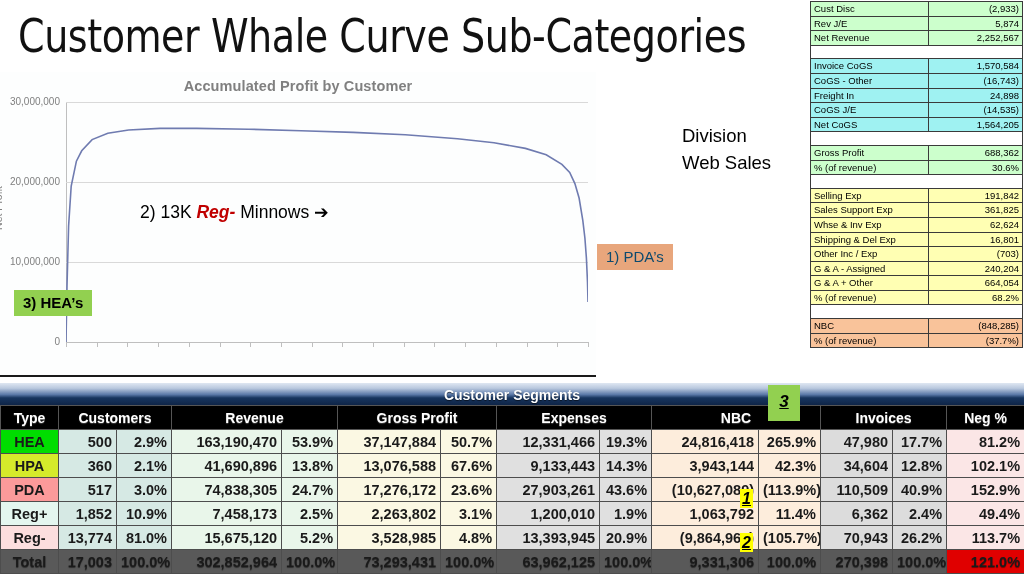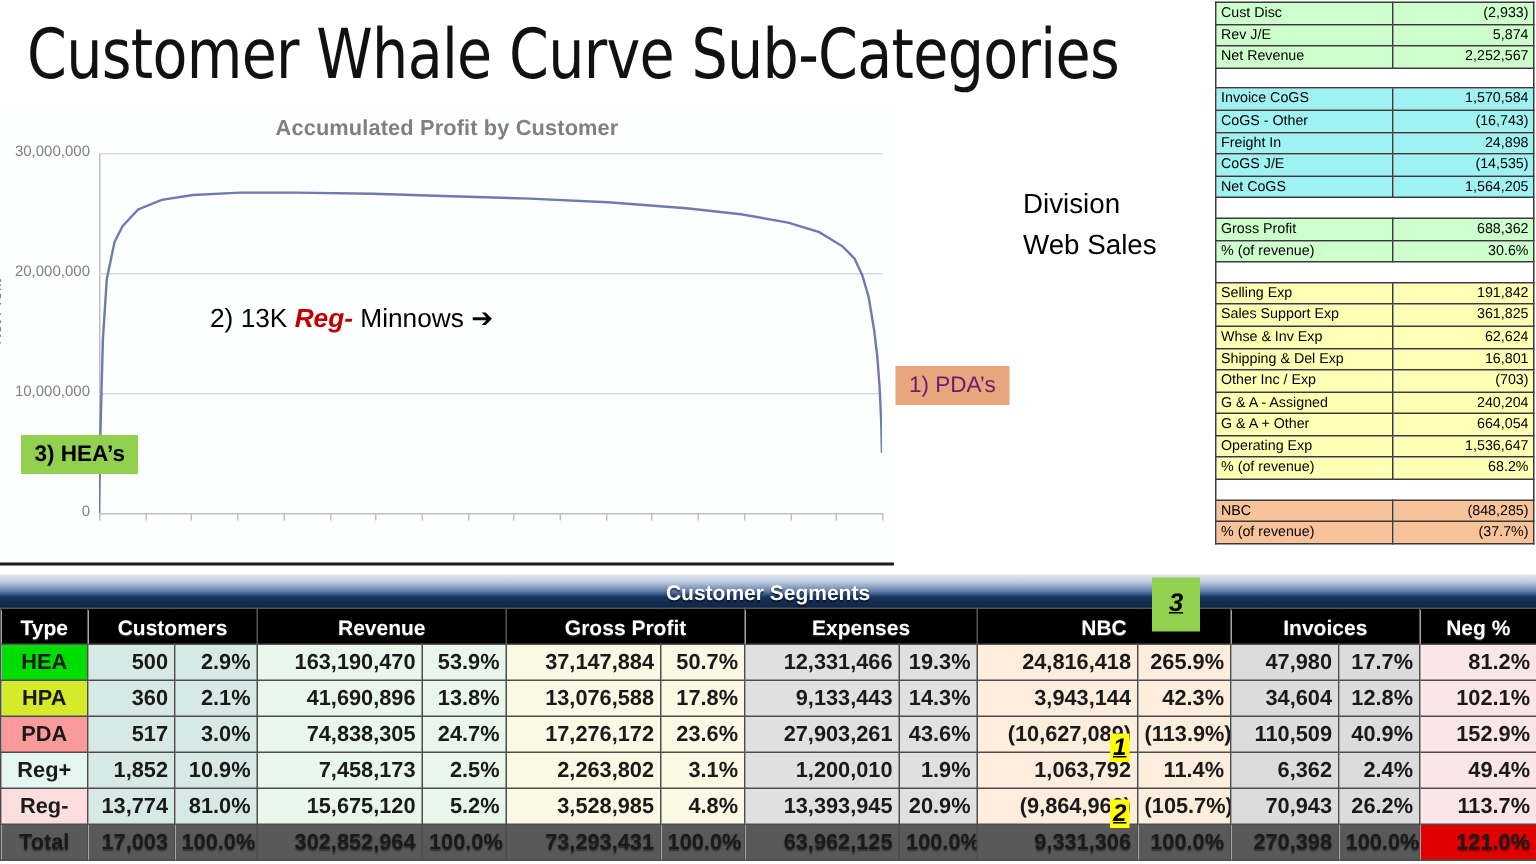--- a/index.html
+++ b/index.html
@@ -67,21 +67,21 @@
     position: absolute; left: 140px; top: 130px;
     font-size: 17.5px; color: #000; white-space: nowrap;
   }
   #callout-minnows .hl { color: #c00000; font-weight: bold; font-style: italic; }
   .arrow-glyph { font-family: "DejaVu Sans", sans-serif; font-weight: bold; }
 
   #callout-pda {
     position: absolute; left: 597px; top: 244px;
     background: #ecA87a; background: #e8a67c;
     padding: 4px 9px 5px 9px;
-    font-size: 15px; color: #701a75; white-space: nowrap;
+    font-size: 15px; color: #0c4a6e; white-space: nowrap;
   }
   #callout-hea {
     position: absolute; left: 14px; top: 290px;
     background: #92d050;
     padding: 4px 9px 5px 9px;
     font-size: 15px; font-weight: bold; color: #000; white-space: nowrap;
   }
 
   
   #pl-caption {
@@ -314,24 +314,20 @@
         </tr>
         <tr class="sec-yellow">
           <td class="lbl">G &amp; A - Assigned</td>
           <td class="val">240,204</td>
         </tr>
         <tr class="sec-yellow">
           <td class="lbl">G &amp; A + Other</td>
           <td class="val">664,054</td>
         </tr>
         <tr class="sec-yellow">
-          <td class="lbl">Operating Exp</td>
-          <td class="val">1,536,647</td>
-        </tr>
-        <tr class="sec-yellow">
           <td class="lbl">% (of revenue)</td>
           <td class="val">68.2%</td>
         </tr>
         <tr class="gap">
           <td colspan="2"></td>
         </tr>
         <tr class="sec-orange">
           <td class="lbl">NBC</td>
           <td class="val">(848,285)</td>
         </tr>
@@ -392,21 +388,21 @@
             <td class="c-inv">17.7%</td>
             <td class="c-neg">81.2%</td>
           </tr>
           <tr>
             <td class="type-cell" style="background: rgb(213, 234, 43);">HPA</td>
             <td class="c-cust">360</td>
             <td class="c-cust">2.1%</td>
             <td class="c-rev">41,690,896</td>
             <td class="c-rev">13.8%</td>
             <td class="c-gp">13,076,588</td>
-            <td class="c-gp">17.8%</td>
+            <td class="c-gp">67.6%</td>
             <td class="c-exp">9,133,443</td>
             <td class="c-exp">14.3%</td>
             <td class="c-nbc">3,943,144</td>
             <td class="c-nbc">42.3%</td>
             <td class="c-inv">34,604</td>
             <td class="c-inv">12.8%</td>
             <td class="c-neg">102.1%</td>
           </tr>
           <tr>
             <td class="type-cell" style="background: rgb(251, 154, 154);">PDA</td>

